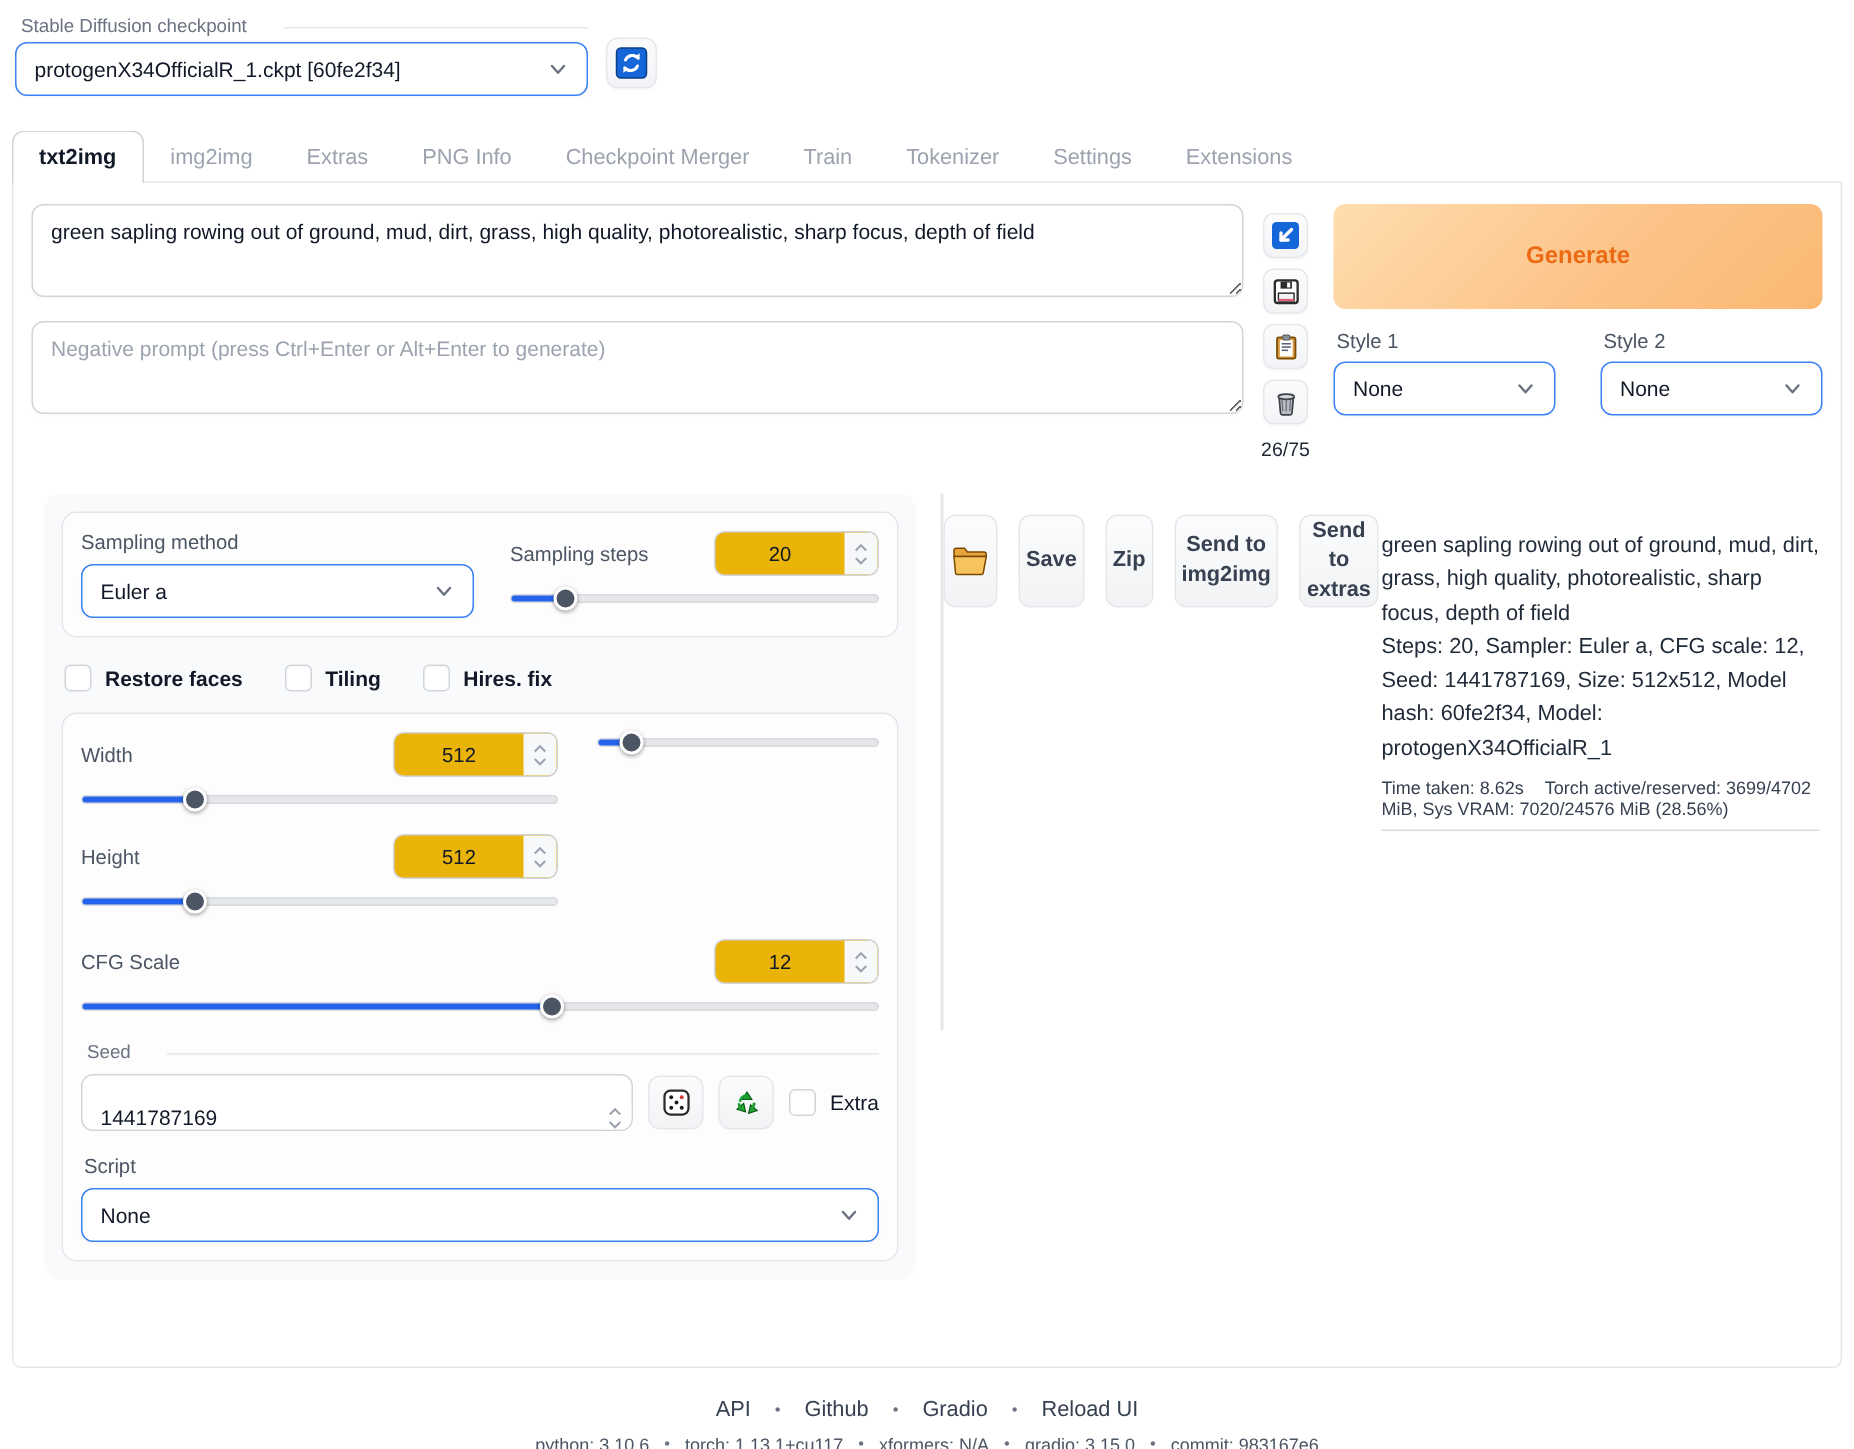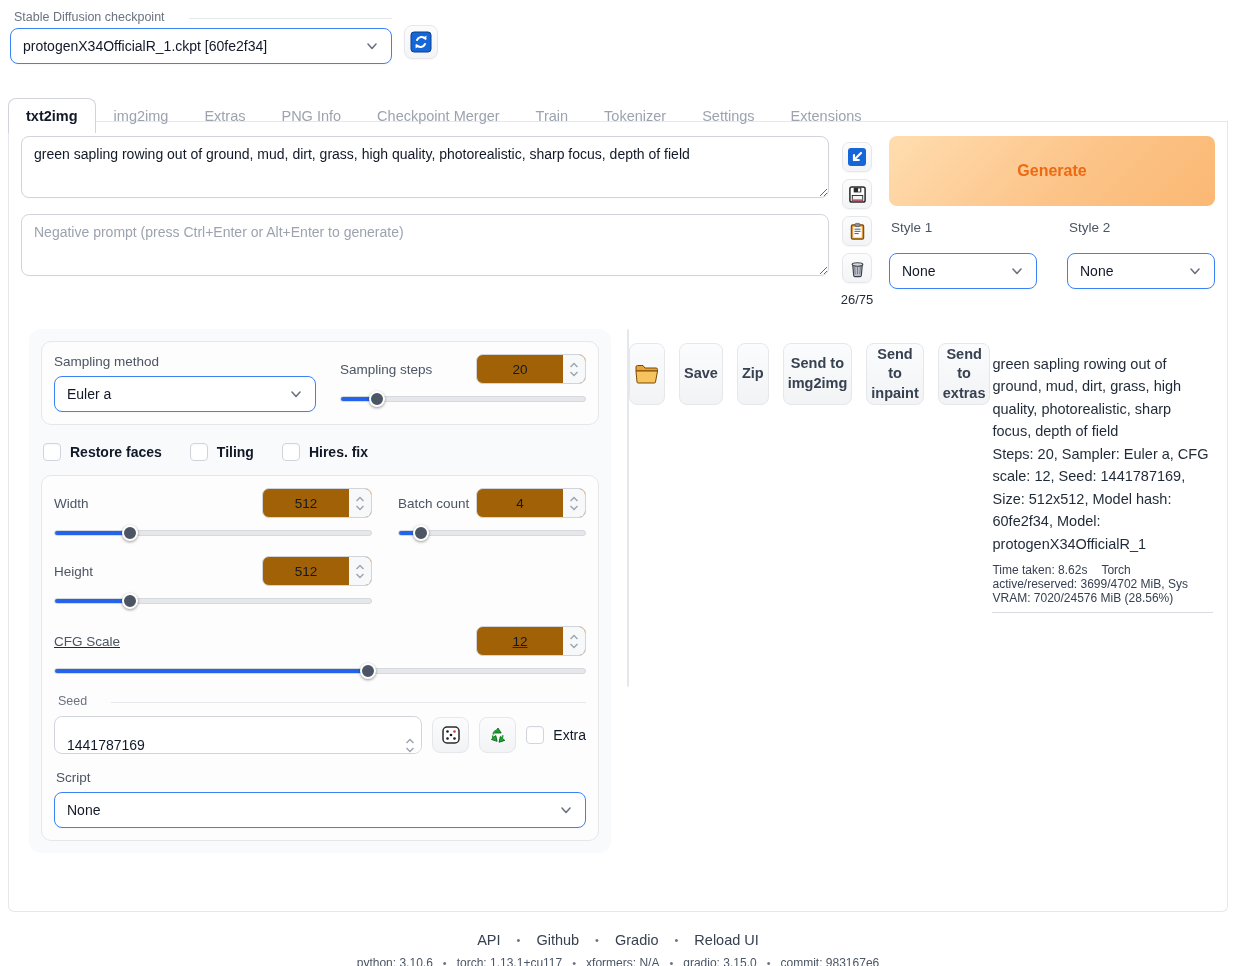--- a/index.html
+++ b/index.html
@@ -30,21 +30,21 @@
     display:flex; align-items:center; justify-content:center; cursor:pointer;
     box-shadow:0 1px 2px rgba(0,0,0,.04);
   }
   .refresh-btn { margin-top:15px; }
 
   
   .tabbar { display:flex; align-items:flex-end; margin-top:22px; border-bottom:1px solid #e5e7eb; padding-left:0; }
   .tab {
     padding:9px 17px; font-size:14.5px; color:#9ca3af; cursor:pointer;
     border:1px solid transparent; border-bottom:none; border-radius:8px 8px 0 0;
-    position:relative; top:12px; background:transparent;
+    position:relative; top:1px; background:transparent;
   }
   .tab.active {
     background:#fff; border-color:#d1d5db; color:#111827; font-weight:700;
   }
 
   
   .content {
     border:1px solid #e5e7eb; border-top:none; border-radius:0 0 6px 6px;
     background:#fff; padding:14px 12px 0 12px; min-height:790px;
   }
@@ -61,37 +61,37 @@
   .token-counter { font-size:13px; color:#1f2937; margin-top:2px; white-space:nowrap; }
 
   .gen-col { width:330px; padding-left:4px; }
   .generate-btn {
     width:100%; height:70px; border:none; border-radius:8px; cursor:pointer;
     background:linear-gradient(135deg,#ffddb0 0%,#fcc489 55%,#fbb873 100%);
     color:#ec6a13; font-size:16px; font-weight:700; font-family:inherit;
   }
   .styles-row { display:flex; gap:30px; margin-top:14px; }
   .style-box { flex:1; }
-  .style-label { font-size:13.5px; color:#4b5563; margin-bottom:18px; padding-left:2px; }
+  .style-label { font-size:13.5px; color:#4b5563; margin-bottom:6px; padding-left:2px; }
 
   
   .row2 { display:flex; gap:16px; margin-top:22px; padding-left:8px; }
   .params-panel {
     width:582px; background:#f9fafb; border-radius:12px; padding:12px; align-self:flex-start;
   }
   .group {
     background:#fdfdfe; border:1px solid #e5e7eb; border-radius:10px; padding:12px;
   }
   .samp-grid { display:grid; grid-template-columns:262px 1fr; column-gap:24px; }
   .fld-label { font-size:13.5px; color:#4b5563; margin-bottom:7px; }
   .steps-head { display:flex; align-items:center; justify-content:space-between; margin-bottom:8px; }
 
   .numbox {
     display:flex; align-items:stretch; width:110px; height:30px;
-    border:1px solid #d1d5db; border-radius:7px; background:#a16207; overflow:hidden;
+    border:1px solid #d1d5db; border-radius:7px; background:#eab308; overflow:hidden;
   }
   .numval { flex:1; display:flex; align-items:center; justify-content:center; font-size:13.5px; color:#111827; }
   .spinner { width:22px; display:flex; flex-direction:column; align-items:center; justify-content:center; gap:1px; background:#f7f8fa; cursor:pointer; }
   .spinner svg { width:10px; height:7px; }
 
   .slider { position:relative; height:14px; cursor:pointer; }
   .slider .track { position:absolute; left:0; right:0; top:4px; height:6px; background:#e5e7eb; border:1px solid #d6d9dd; border-radius:4px; }
   .slider .fill { position:absolute; left:0; top:0; bottom:0; background:#2563eb; border-radius:4px 0 0 4px; }
   .slider .thumb {
     position:absolute; top:-1px; width:16px; height:16px; margin-left:-8px; border-radius:50%;
@@ -99,21 +99,21 @@
   }
 
   .checks-row { display:flex; gap:28px; margin:18px 2px 14px 2px; }
   .check { display:flex; align-items:center; gap:9px; cursor:pointer; }
   .checkbox { width:18px; height:18px; border:1px solid #d1d5db; border-radius:4px; background:#fff; box-shadow:inset 0 1px 2px rgba(0,0,0,.03); }
   .check-label { font-size:14px; color:#111827; font-weight:600; }
 
   .dims-group { margin-top:2px; }
   .dims-grid { display:grid; grid-template-columns:318px 1fr; column-gap:26px; row-gap:16px; }
   .dim-head { display:flex; align-items:center; justify-content:space-between; margin-bottom:8px; }
-  .cfg-head { display:flex; align-items:center; justify-content:space-between; margin:18px 0 8px 0;text-decoration:underline; }
+  .cfg-head { display:flex; align-items:center; justify-content:space-between; margin:18px 0 8px 0; }
 
   .seed-row { display:flex; align-items:center; gap:10px; margin-top:8px; }
   .seed-input {
     flex:1; display:flex; align-items:flex-end; height:38px; background:#fff;
     border:1px solid #d1d5db; border-radius:8px; overflow:hidden;
   }
   .seed-val { flex:1; display:flex; align-items:center; padding-left:12px; font-size:14px; color:#111827; }
   .sq-btn {
     width:37px; height:36px; border:1px solid #e5e7eb; border-radius:8px;
     background:linear-gradient(180deg,#fcfcfd,#f1f3f5); display:flex; align-items:center; justify-content:center; cursor:pointer;
@@ -416,34 +416,20 @@
                 </div>
               </div>
               <div class="slider">
                 <div class="track">
                     <div class="fill" style="width: 24%;"></div>
                   </div>
                 <div class="thumb" style="left: 24%;"></div>
               </div>
             </div>
             <div>
-              <div class="dim-head">
-                <div class="fld-label" style="margin:0">Batch count</div>
-                <div class="numbox">
-                  <span class="numval">4</span>
-                  <span class="spinner">
-                    <svg viewBox="0 0 10 7">
-                        <polyline points="1.5,5 5,1.5 8.5,5" fill="none" stroke="#9ca3af" stroke-width="1.4"></polyline>
-                      </svg>
-                    <svg viewBox="0 0 10 7">
-                        <polyline points="1.5,2 5,5.5 8.5,2" fill="none" stroke="#9ca3af" stroke-width="1.4"></polyline>
-                      </svg>
-                  </span>
-                </div>
-              </div>
               <div class="slider">
                 <div class="track">
                     <div class="fill" style="width: 12%;"></div>
                   </div>
                 <div class="thumb" style="left: 12%;"></div>
               </div>
             </div>
             <div>
               <div class="dim-head">
                 <div class="fld-label" style="margin:0">Height</div>
@@ -585,21 +571,20 @@
         <div class="outbtns">
           <button class="outbtn">
             <svg width="26" height="22" viewBox="0 0 26 22">
               <path d="M2 4 Q2 2.5 3.5 2.5 L9 2.5 L11 5 L22 5 Q23.5 5 23.5 6.5 L23.5 8 L2 8 Z" fill="#e8a33d" stroke="#7a4a00" stroke-width="1"></path>
               <path d="M2 8 L23.5 8 L21.5 19 Q21.3 20 20.2 20 L4.2 20 Q3.1 20 3 19 Z" fill="#f7c35f" stroke="#7a4a00" stroke-width="1"></path>
             </svg>
           </button>
           <button class="outbtn">Save</button>
           <button class="outbtn">Zip</button>
           <button class="outbtn">Send to img2img</button>
-          <button class="outbtn">Send to inpaint</button>
           <button class="outbtn">Send to extras</button>
         </div>
 
         <div class="geninfo">
           <div class="gtext">green sapling rowing out of ground, mud, dirt, grass, high quality, photorealistic, sharp focus, depth of field</div>
           <div class="gtext">Steps: 20, Sampler: Euler a, CFG scale: 12, Seed: 1441787169, Size: 512x512, Model hash: 60fe2f34, Model: protogenX34OfficialR_1</div>
           <div class="time-row">
             <span>Time taken: 8.62s</span><span class="mem">Torch active/reserved: 3699/4702 MiB, Sys VRAM: 7020/24576 MiB (28.56%)</span>
           </div>
         </div>

